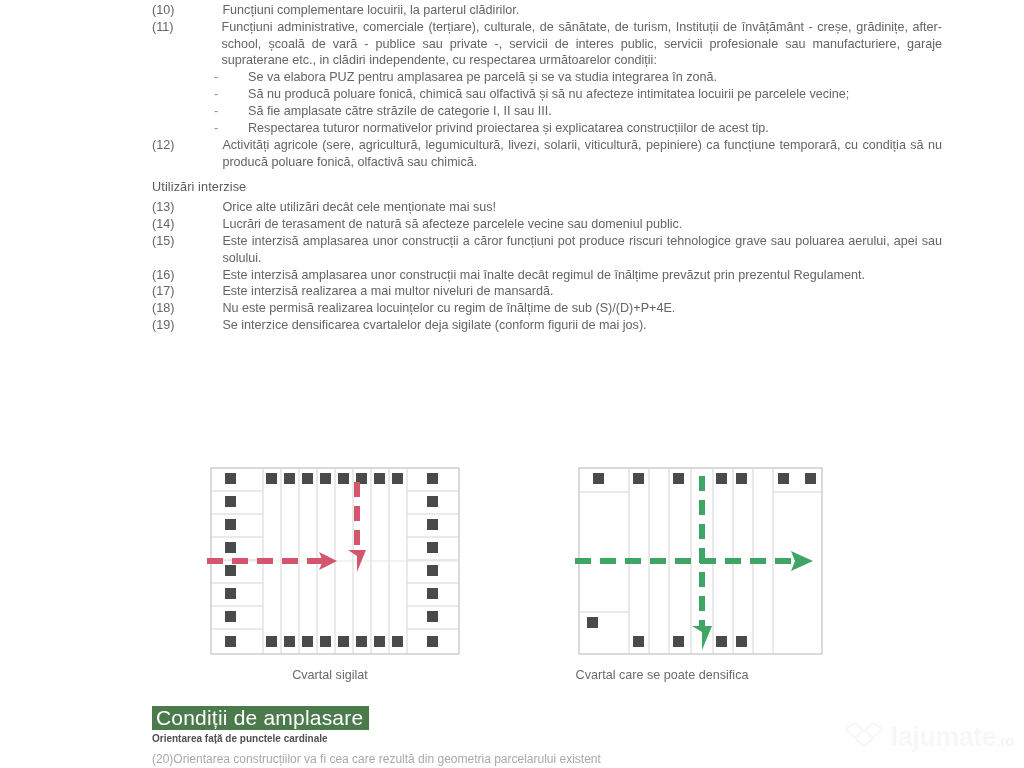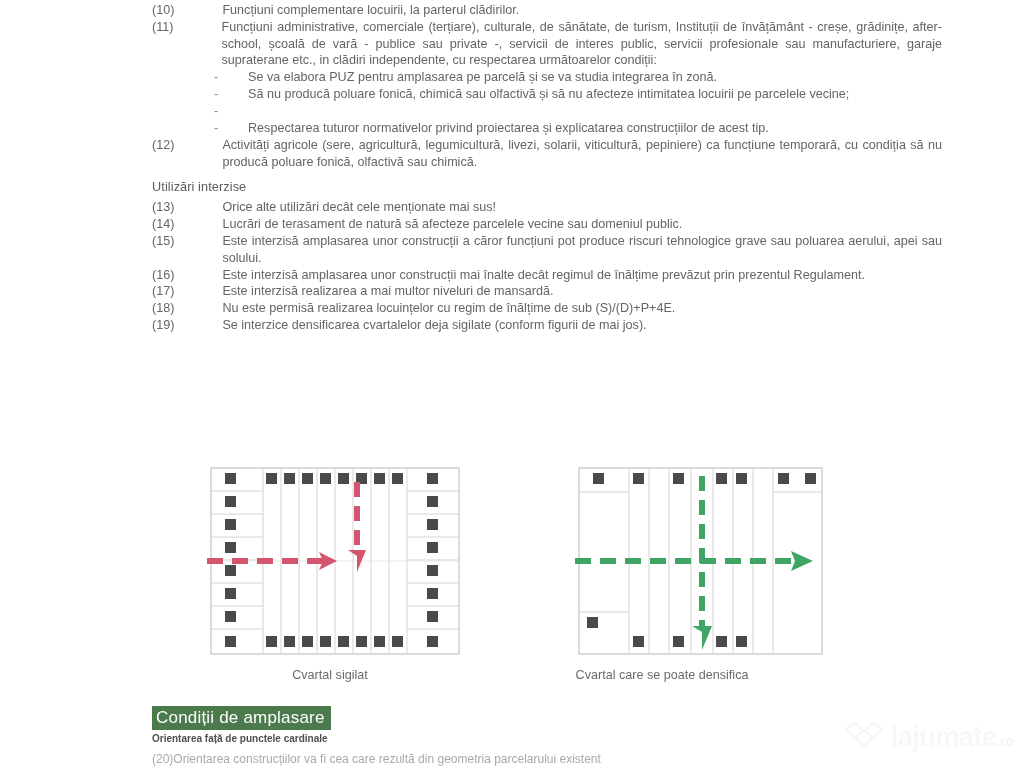--- a/index.html
+++ b/index.html
@@ -110,21 +110,21 @@
   
   .sec-head-wrap {
     position: absolute;
     left: 152px;
     top: 706px;
   }
   .sec-head {
     display: inline-block;
     background: #4b7a4c;
     color: #ffffff;
-    font-size: 17px;
+    font-size: 21px;
     line-height: 21px;
     padding: 1px 6px 2px 4px;
     letter-spacing: 0.2px;
     font-family: "Liberation Sans", sans-serif;
   }
 
   .sub-head-wrap {
     position: absolute;
     left: 152px;
     top: 733px;
@@ -185,20 +185,21 @@
       <div class="sub-item">
         <span class="dash">-</span>
         <span class="txt">Se va elabora PUZ pentru amplasarea pe parcelă și se va studia integrarea în zonă.</span>
       </div>
       <div class="sub-item">
         <span class="dash">-</span>
         <span class="txt">Să nu producă poluare fonică, chimică sau olfactivă și să nu afecteze intimitatea locuirii pe parcelele vecine;</span>
       </div>
       <div class="sub-item">
         <span class="dash">-</span>
+        <span class="txt">Să fie amplasate către străzile de categorie I, II sau III.</span>
       </div>
       <div class="sub-item">
         <span class="dash">-</span>
         <span class="txt">Respectarea tuturor normativelor privind proiectarea și explicatarea construcțiilor de acest tip.</span>
       </div>
     </div>
 
     <div class="para">
       <span class="num">(12)</span>
       <span class="txt">Activități agricole (sere, agricultură, legumicultură, livezi, solarii, viticultură, pepiniere) ca funcțiune temporară, cu condiția să nu producă poluare fonică, olfactivă sau chimică.</span>

